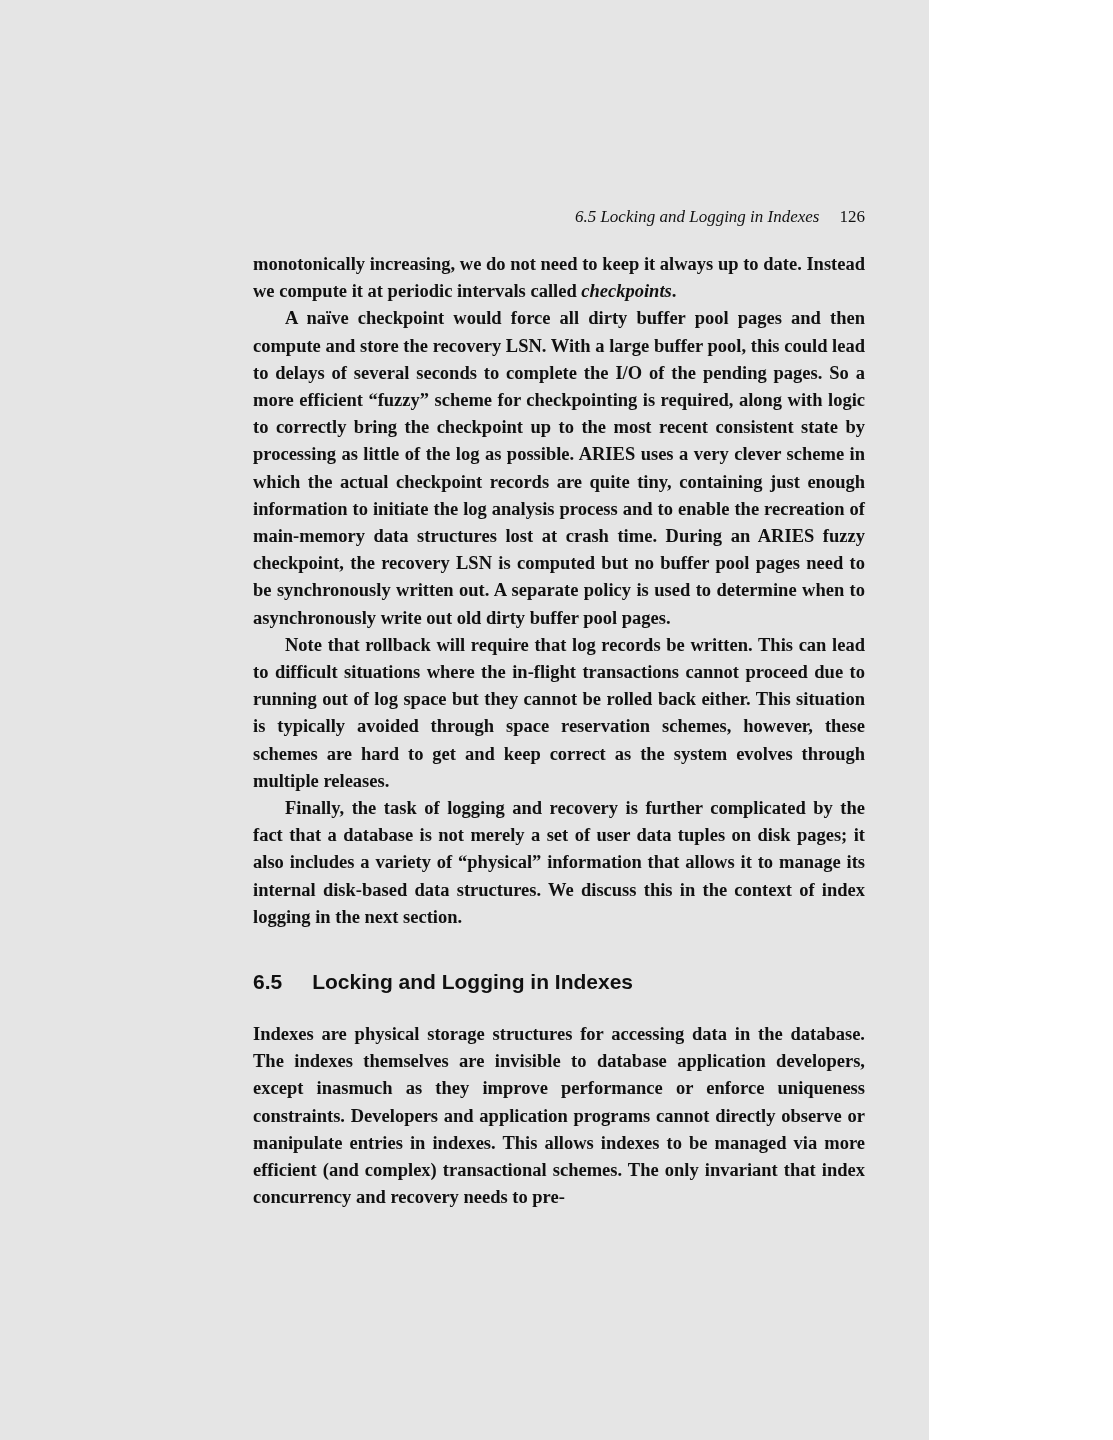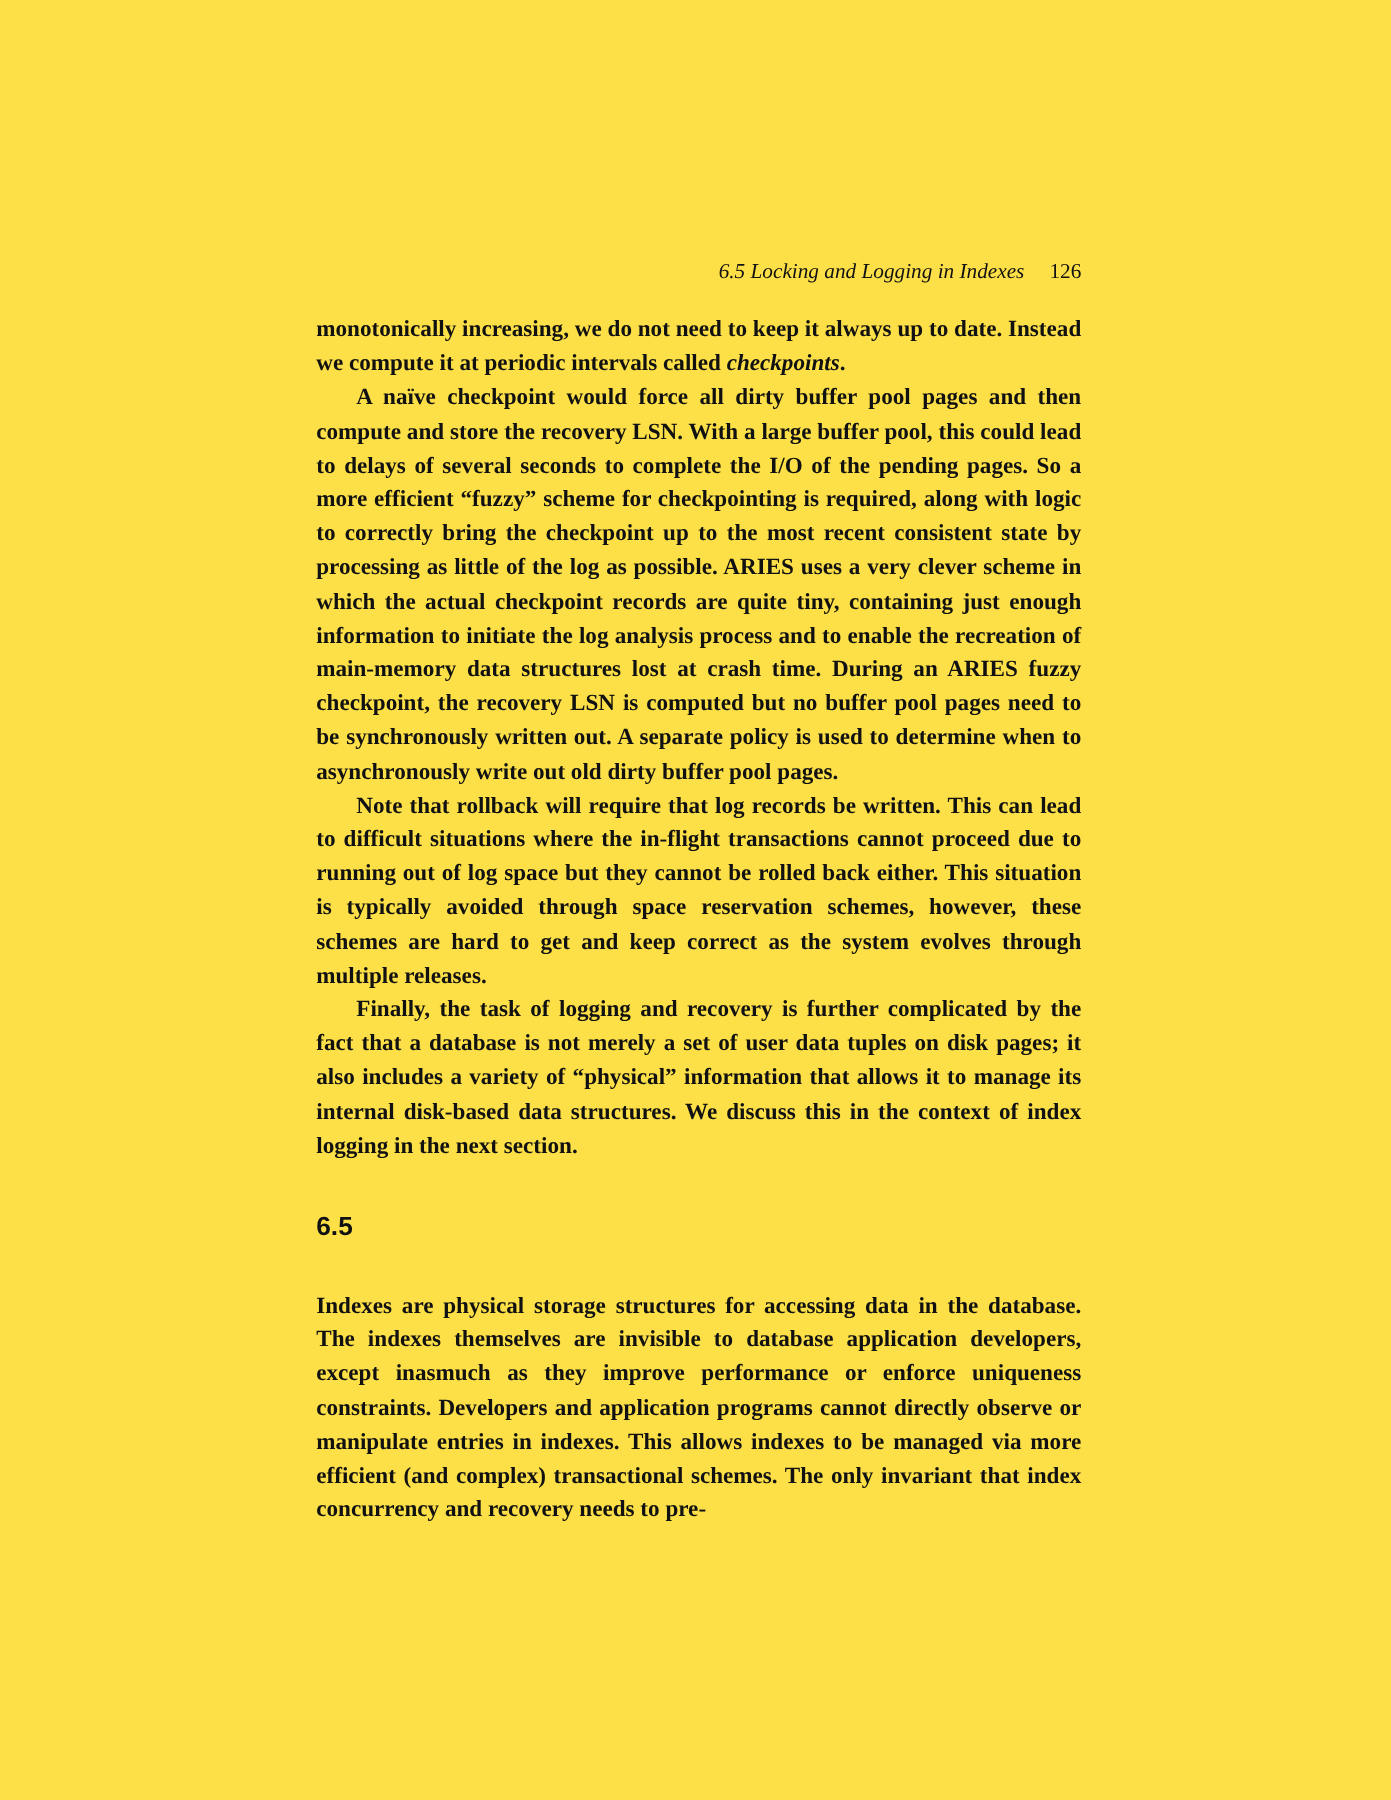--- a/index.html
+++ b/index.html
@@ -2,23 +2,23 @@
 <html><head>
 <meta charset="utf-8">
 <style>
   html, body {
     margin: 0;
     padding: 0;
     background: #ffffff;
   }
   .page {
     position: relative;
-    width: 1113px;
+    width: 929px;
     height: 1440px;
-    background: #fde047;
+    background: #e5e5e5;
     color: #111111;
     overflow: hidden;
   }
   .content {
     position: absolute;
     left: 253px;
     top: 207px;
     width: 612px;
   }
   .running-head {
@@ -53,21 +53,21 @@
   .italic {
     font-style: italic;
   }
   .section-heading {
     display: flex;
     align-items: baseline;
     font-family: "Liberation Sans", sans-serif;
     font-weight: bold;
     font-size: 21px;
     line-height: 26px;
-    margin: 38px 0 37px 0;
+    margin: 38px 0 26px 0;
     color: #111111;
   }
   .section-heading .num {
     margin-right: 30px;
   }
 </style>
 </head>
 <body>
 
 <div class="page">
@@ -76,17 +76,18 @@
       <span class="rh-title">6.5  Locking and Logging in Indexes</span>
       <span class="rh-page">126</span>
     </div>
     <div class="body-text">
         <p><span>monotonically increasing, we do not need to keep it always up to date. Instead we compute it at periodic intervals called </span><span class="italic">checkpoints</span><span>.</span></p>
         <p class="indent"><span>A naïve checkpoint would force all dirty buffer pool pages and then compute and store the recovery LSN. With a large buffer pool, this could lead to delays of several seconds to complete the I/O of the pending pages. So a more efficient “fuzzy” scheme for checkpointing is required, along with logic to correctly bring the checkpoint up to the most recent consistent state by processing as little of the log as possible. ARIES uses a very clever scheme in which the actual checkpoint records are quite tiny, containing just enough information to initiate the log analysis process and to enable the recreation of main-memory data structures lost at crash time. During an ARIES fuzzy checkpoint, the recovery LSN is computed but no buffer pool pages need to be synchronously written out. A separate policy is used to determine when to asynchronously write out old dirty buffer pool pages.</span></p>
         <p class="indent"><span>Note that rollback will require that log records be written. This can lead to difficult situations where the in-flight transactions cannot proceed due to running out of log space but they cannot be rolled back either. This situation is typically avoided through space reservation schemes, however, these schemes are hard to get and keep correct as the system evolves through multiple releases.</span></p>
         <p class="indent"><span>Finally, the task of logging and recovery is further complicated by the fact that a database is not merely a set of user data tuples on disk pages; it also includes a variety of “physical” information that allows it to manage its internal disk-based data structures. We discuss this in the context of index logging in the next section.</span></p>
         <div class="section-heading">
           <span class="num">6.5</span>
+          <span class="ttl">Locking and Logging in Indexes</span>
         </div>
         <p><span>Indexes are physical storage structures for accessing data in the database. The indexes themselves are invisible to database application developers, except inasmuch as they improve performance or enforce uniqueness constraints. Developers and application programs cannot directly observe or manipulate entries in indexes. This allows indexes to be managed via more efficient (and complex) transactional schemes. The only invariant that index concurrency and recovery needs to pre-</span></p>
       </div>
   </div>
 </div>
 
 </body></html>

